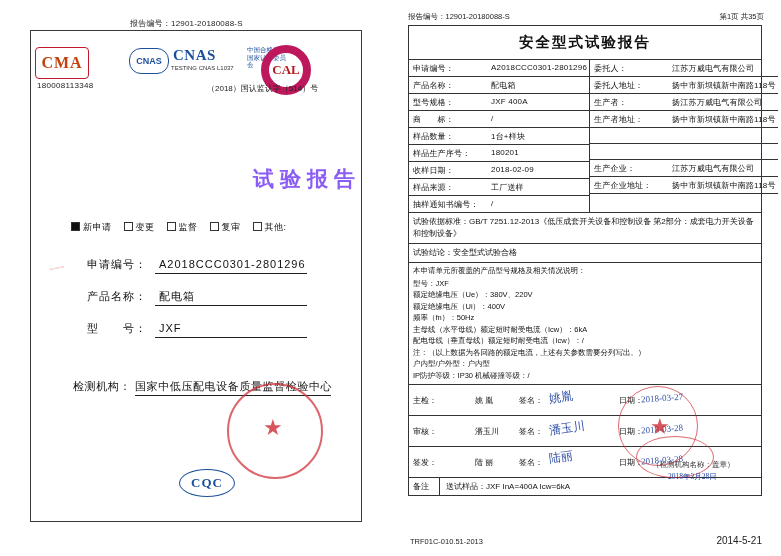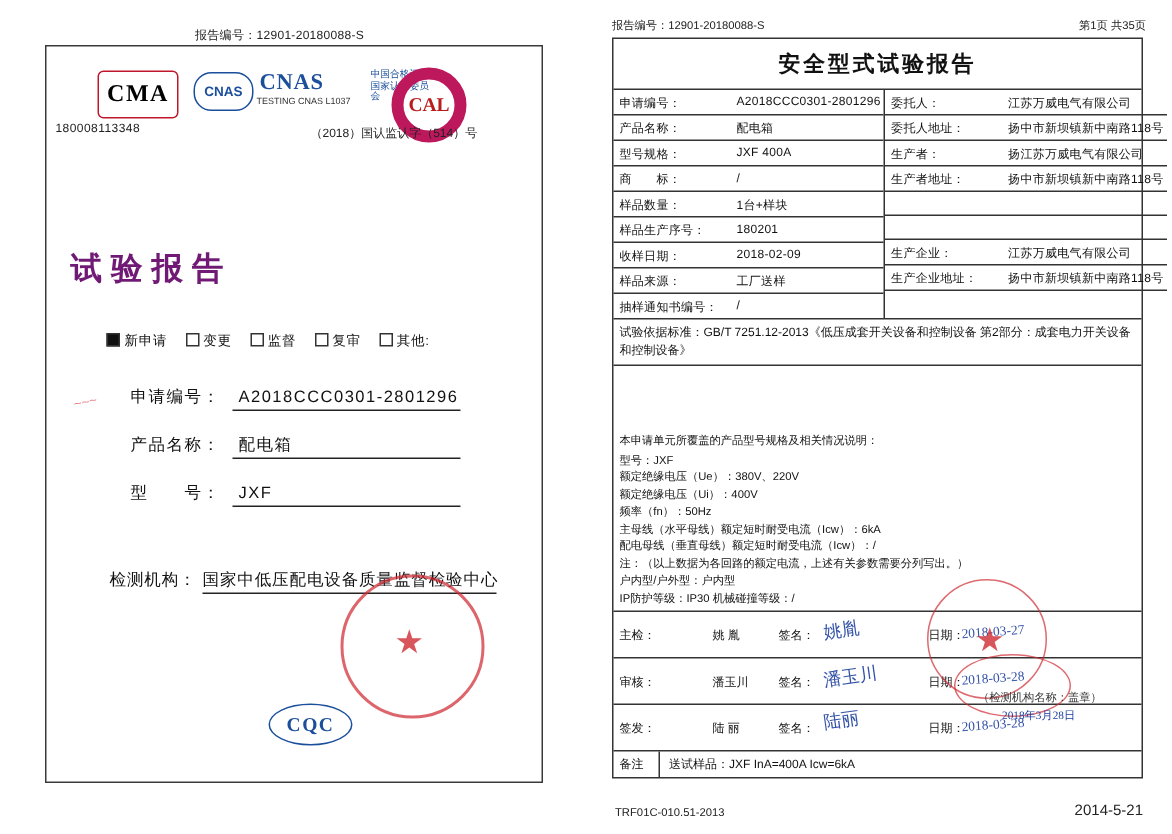--- a/index.html
+++ b/index.html
@@ -50,27 +50,27 @@
   
   .logo-row {
     position: absolute;
     left: 0;
     top: 14px;
     width: 100%;
     height: 54px;
   }
   .logo-cma {
     position: absolute;
-    left: 34px;
+    left: 4px;
     top: 2px;
     width: 52px;
     height: 30px;
     border: 1.6px solid #c0172a;
     border-radius: 4px;
-    color: #000000;
+    color: #c2410c;
     font-size: 16px;
     font-weight: bold;
     display: flex;
     align-items: center;
     justify-content: center;
     letter-spacing: 1px;
     font-family: "Liberation Serif", serif;
   }
   .cma-sub {
     position: absolute;
@@ -172,26 +172,26 @@
     font-weight: bold;
     letter-spacing: 3px;
     font-family: "Liberation Serif", serif;
     color: #111;
   }
   .big-title2 {
     position: absolute;
     left: 16px;
     right: 0;
     top: 134px;
-    text-align: left;
+    text-align: right;
     font-size: 21px;
     font-weight: bold;
     letter-spacing: 6px;
     font-family: "Liberation Serif", serif;
-    color: #701a75;
+    color: #8b5cf6;
   }
 
   .checkbox-row {
     position: absolute;
     left: 40px;
     top: 190px;
     font-size: 9px;
     color: #111;
     letter-spacing: 0.5px;
     white-space: nowrap;
@@ -587,23 +587,26 @@
               <div class="fk"></div>
               <div class="fv"></div>
             </div>
         </div>
       </div>
 
       <div class="sect">
         <span class="k">试验依据标准：</span><span class="v">GB/T 7251.12-2013《低压成套开关设备和控制设备 第2部分：成套电力开关设备和控制设备》</span>
       </div>
 
+      <div class="sect">
+        <span class="k">试验结论：</span><span class="v">安全型式试验合格</span>
+      </div>
 
       <div class="sect-list">
-        <div style="margin-bottom:1px;margin-top:42px;">本申请单元所覆盖的产品型号规格及相关情况说明：</div>
+        <div style="margin-bottom:1px;">本申请单元所覆盖的产品型号规格及相关情况说明：</div>
         <div>型号：JXF</div>
         <div>额定绝缘电压（Ue）：380V、220V</div>
         <div>额定绝缘电压（Ui）：400V</div>
         <div>频率（fn）：50Hz</div>
         <div>主母线（水平母线）额定短时耐受电流（Icw）：6kA</div>
         <div>配电母线（垂直母线）额定短时耐受电流（Icw）：/</div>
         <div>注：（以上数据为各回路的额定电流，上述有关参数需要分列写出。）</div>
         <div>户内型/户外型：户内型</div>
         <div>IP防护等级：IP30    机械碰撞等级：/</div>
       </div>

